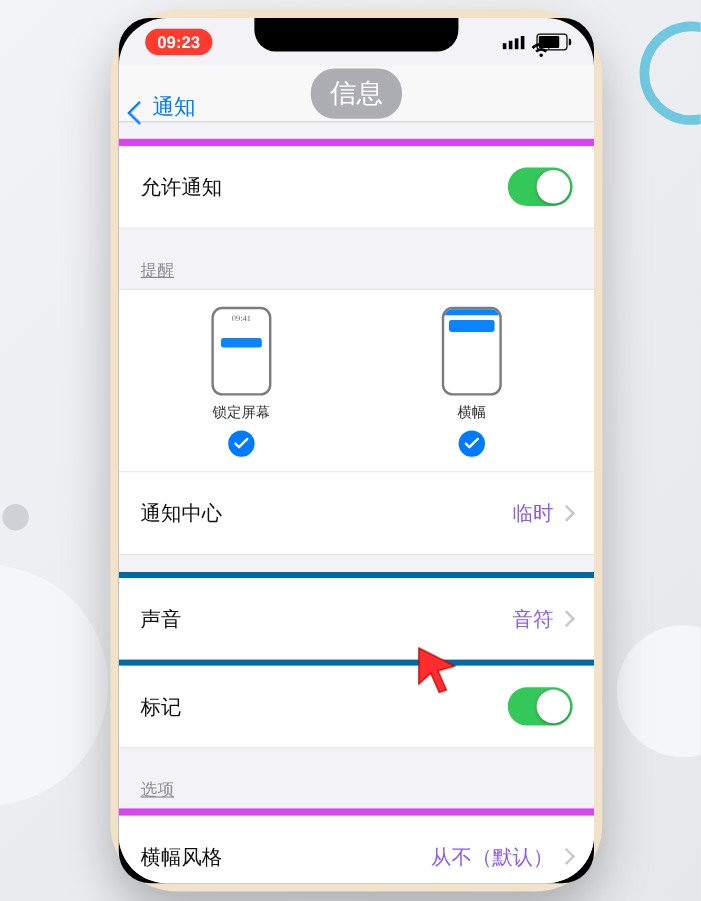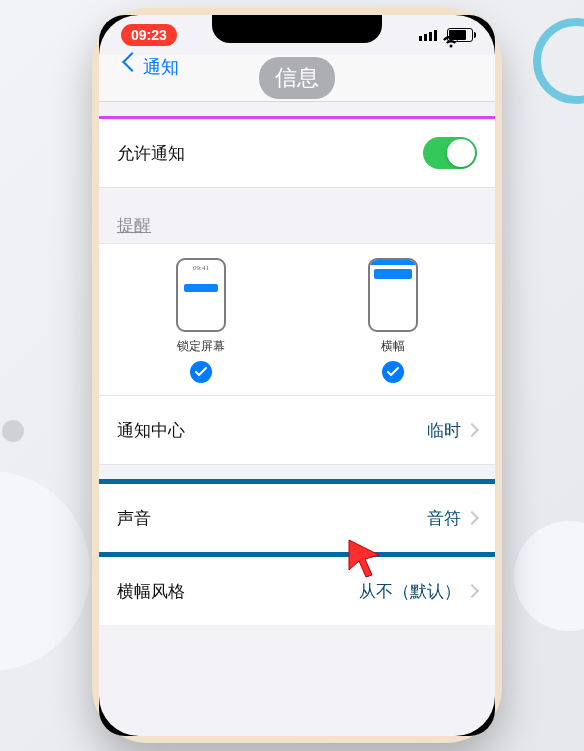--- a/index.html
+++ b/index.html
@@ -45,38 +45,38 @@
   .wifi-ico svg{width:18px;height:14px;display:block;}
   .batt{width:24px;height:12px;border:1.5px solid #000;border-radius:3px;position:relative;}
   .batt::after{content:"";position:absolute;right:-4px;top:3px;width:2px;height:6px;background:#000;border-radius:0 2px 2px 0;}
   .batt i{position:absolute;left:1px;top:1px;bottom:1px;width:70%;background:#000;border-radius:1px;}
   
   .nav{
     position:relative;height:46px;display:flex;align-items:center;justify-content:center;
     border-bottom:1px solid #d7d7db;background:#f8f8f9;
   }
   .back{
-    position:absolute;left:26px;top:0;bottom:0;display:flex;align-items:flex-start;color:#007aff;font-size:18px;
+    position:absolute;left:10px;top:0;bottom:0;display:flex;align-items:flex-end;color:#007aff;font-size:18px;
   }
   .back .chev{width:12px;height:12px;border-left:2.5px solid #007aff;border-bottom:2.5px solid #007aff;transform:rotate(45deg);margin-right:4px;}
   .title-pill{
     background:#adadb4;color:#fff;font-size:22px;padding:6px 16px;border-radius:20px;font-weight:500;
   }
   
   .content{flex:1;overflow:auto;}
-  .section-header{font-size:17px;color:#8e8e93;padding:12px 18px 6px;text-decoration:underline;}
+  .section-header{font-size:14px;color:#8e8e93;padding:12px 18px 6px;text-decoration:underline;}
   .row{
     background:#fff;min-height:46px;padding:11px 18px;display:flex;align-items:center;
     font-size:17px;color:#111;position:relative;
   }
   .row + .row{border-top:5px solid #0369a1;}
-  .group-top{border-top:3px solid #d946ef;}
+  .group-top{border-top:6px solid #d946ef;}
   .group-bot{border-bottom:1px solid #e5e5e8;margin-bottom:14px;}
   .spacer{flex:1;}
-  .value{color:#0c4a6e;font-size:17px;margin-right:6px;}
+  .value{color:#8b5cf6;font-size:17px;margin-right:6px;}
   .chevron{width:8px;height:8px;border-top:2px solid #c7c7cc;border-right:2px solid #c7c7cc;transform:rotate(45deg);}
   
   .toggle{width:54px;height:32px;border-radius:16px;position:relative;background:#34c759;}
   .knob{position:absolute;top:2px;right:2px;width:28px;height:28px;background:#fff;border-radius:50%;box-shadow:0 1px 3px rgba(0,0,0,.3);}
   
   .alert-panel{background:#fff;border-top:1px solid #e5e5e8;border-bottom:1px solid #e5e5e8;padding:14px 6px 12px;display:flex;justify-content:space-around;}
   .alert-opt{display:flex;flex-direction:column;align-items:center;gap:6px;font-family:Liberation Serif, serif;}
   .mini-phone{
     width:46px;height:70px;border:2px solid #7b7b80;border-radius:9px;background:#fff;
     position:relative;overflow:hidden;
@@ -189,21 +189,29 @@
             <span class="value">临时</span>
             <span class="chevron"></span>
           </div>
 
           <div class="row group-top">
             <span>声音</span>
             <span class="spacer"></span>
             <span class="value">音符</span>
             <span class="chevron"></span>
           </div>
-
+          <div class="row group-bot">
+            <span>标记</span>
+            <span class="spacer"></span>
+            <span class="toggle">
+              <span class="knob"></span>
+            </span>
+          </div>
+
+          <div class="section-header">选项</div>
 
           <div class="row group-top">
             <span>横幅风格</span>
             <span class="spacer"></span>
             <span class="value">从不（默认）</span>
             <span class="chevron"></span>
           </div>
 
         </div>
 

